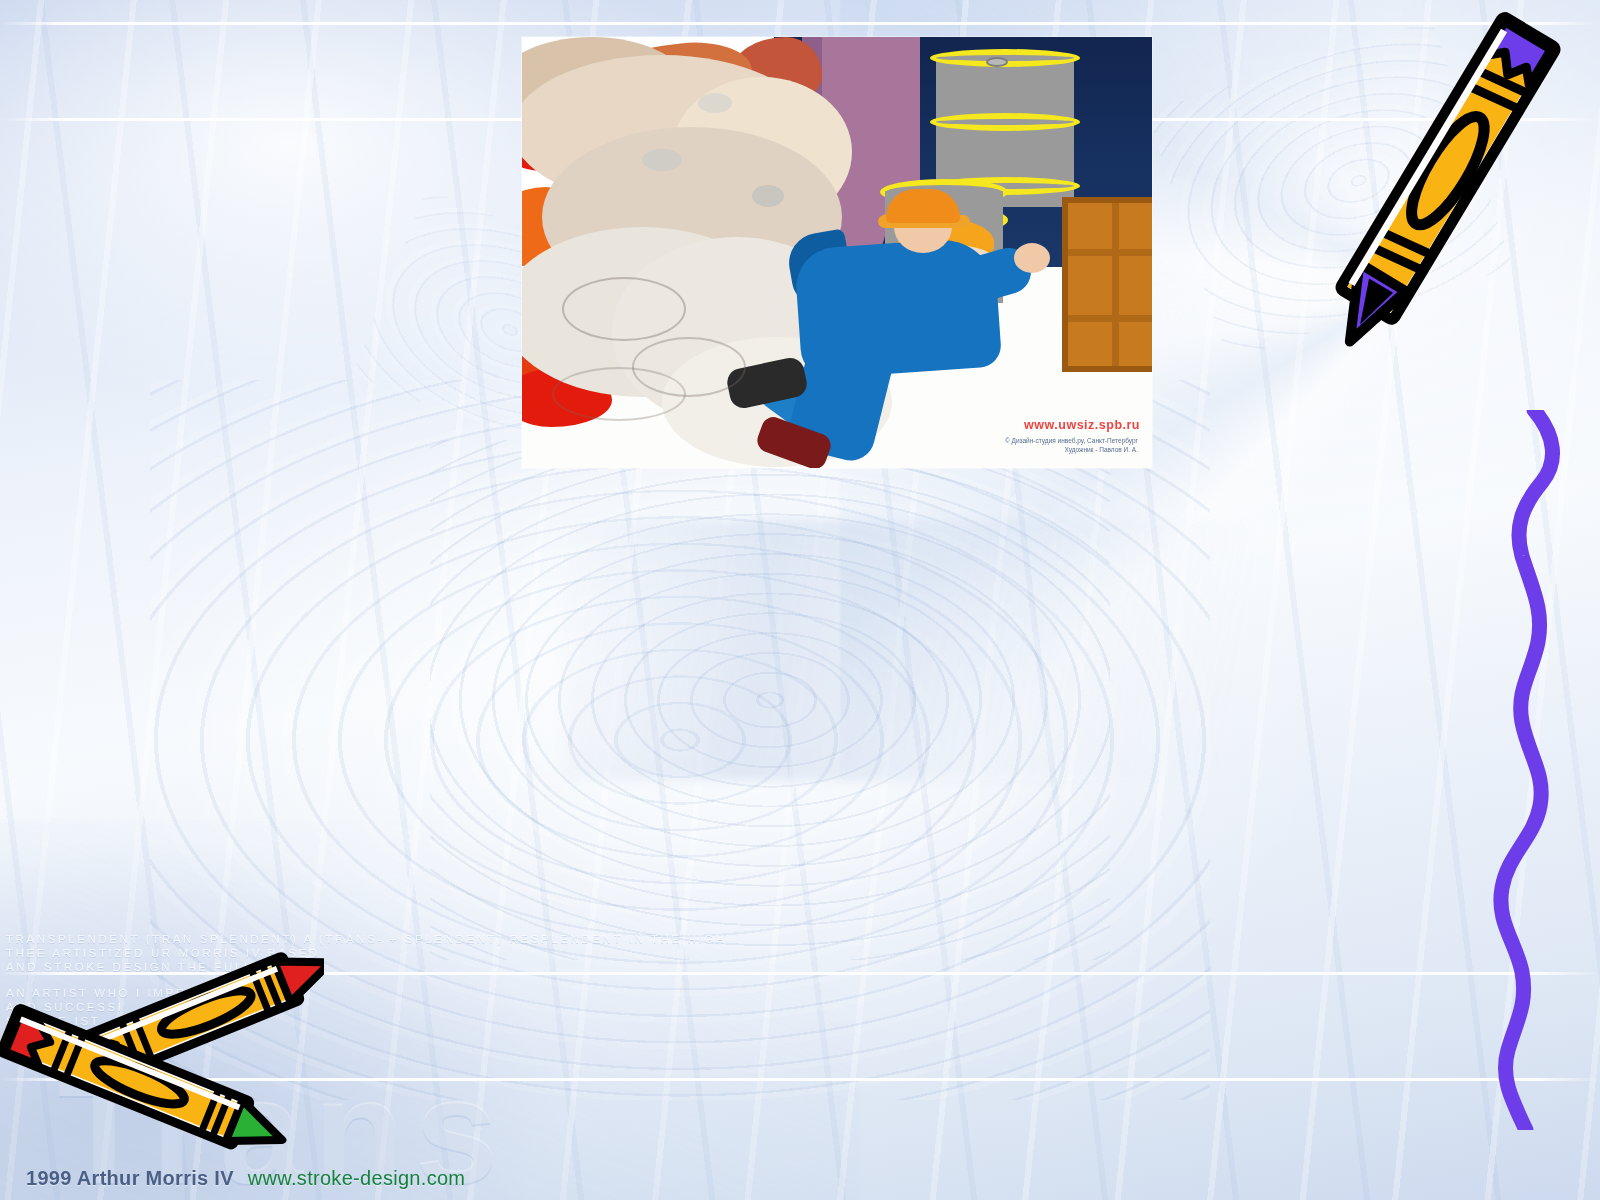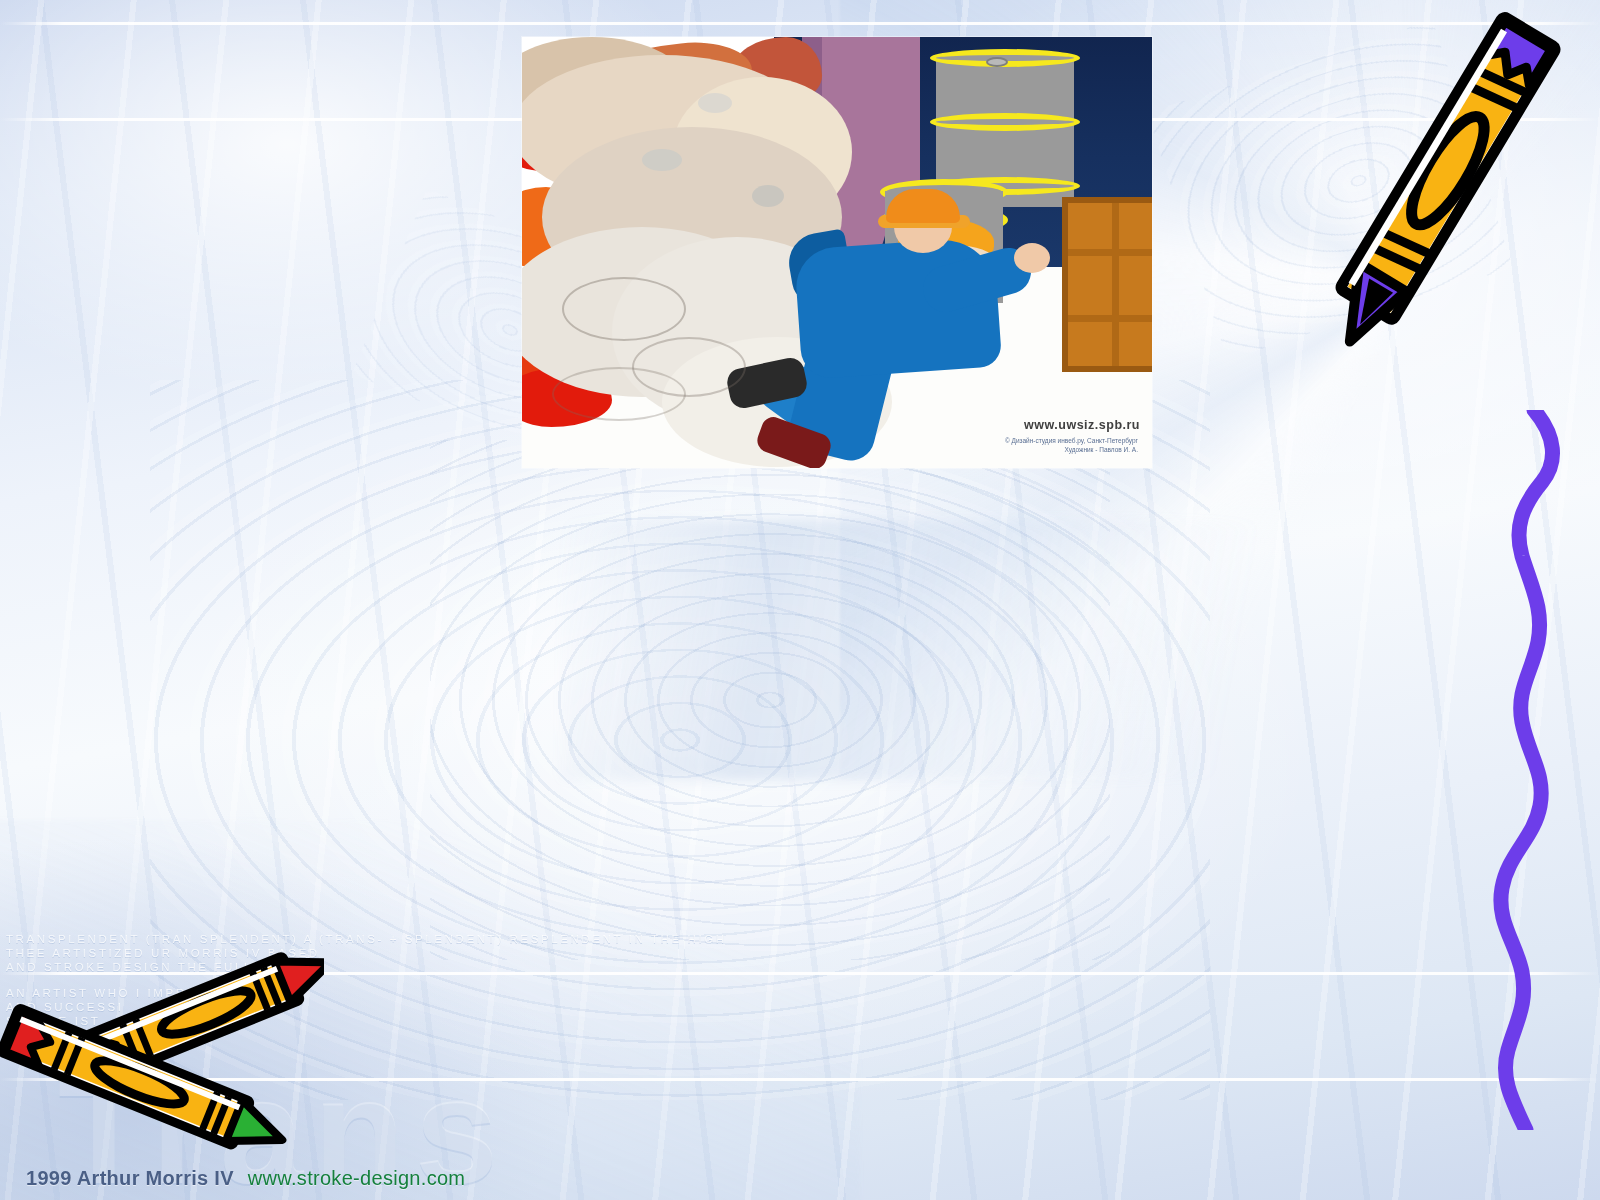--- a/index.html
+++ b/index.html
@@ -182,21 +182,21 @@
   .crate .ch1{left:0;top:46px;width:100%;height:7px;}
   .crate .ch2{left:0;top:112px;width:100%;height:7px;}
   .crate .cv1{left:44px;top:0;width:7px;height:100%;}
 
   
   .wisp{position:absolute;border:2px solid rgba(120,110,100,.55);border-radius:50%;background:transparent;}
   .blob{position:absolute;border-radius:50%;background:#cfcdc6;}
 
   .pic-url{
     position:absolute;right:12px;bottom:36px;
-    font-size:12.5px;font-weight:700;color:#404040;letter-spacing:.5px;
+    font-size:12.5px;font-weight:700;color:#ef4444;letter-spacing:.5px;
     font-family:"Liberation Sans", sans-serif;
   }
   .pic-cred{
     position:absolute;right:14px;bottom:14px;text-align:right;
     font-size:6.5px;color:#5a6f93;line-height:9px;
     font-family:"Liberation Sans", sans-serif;
   }
 
   
   .title{

